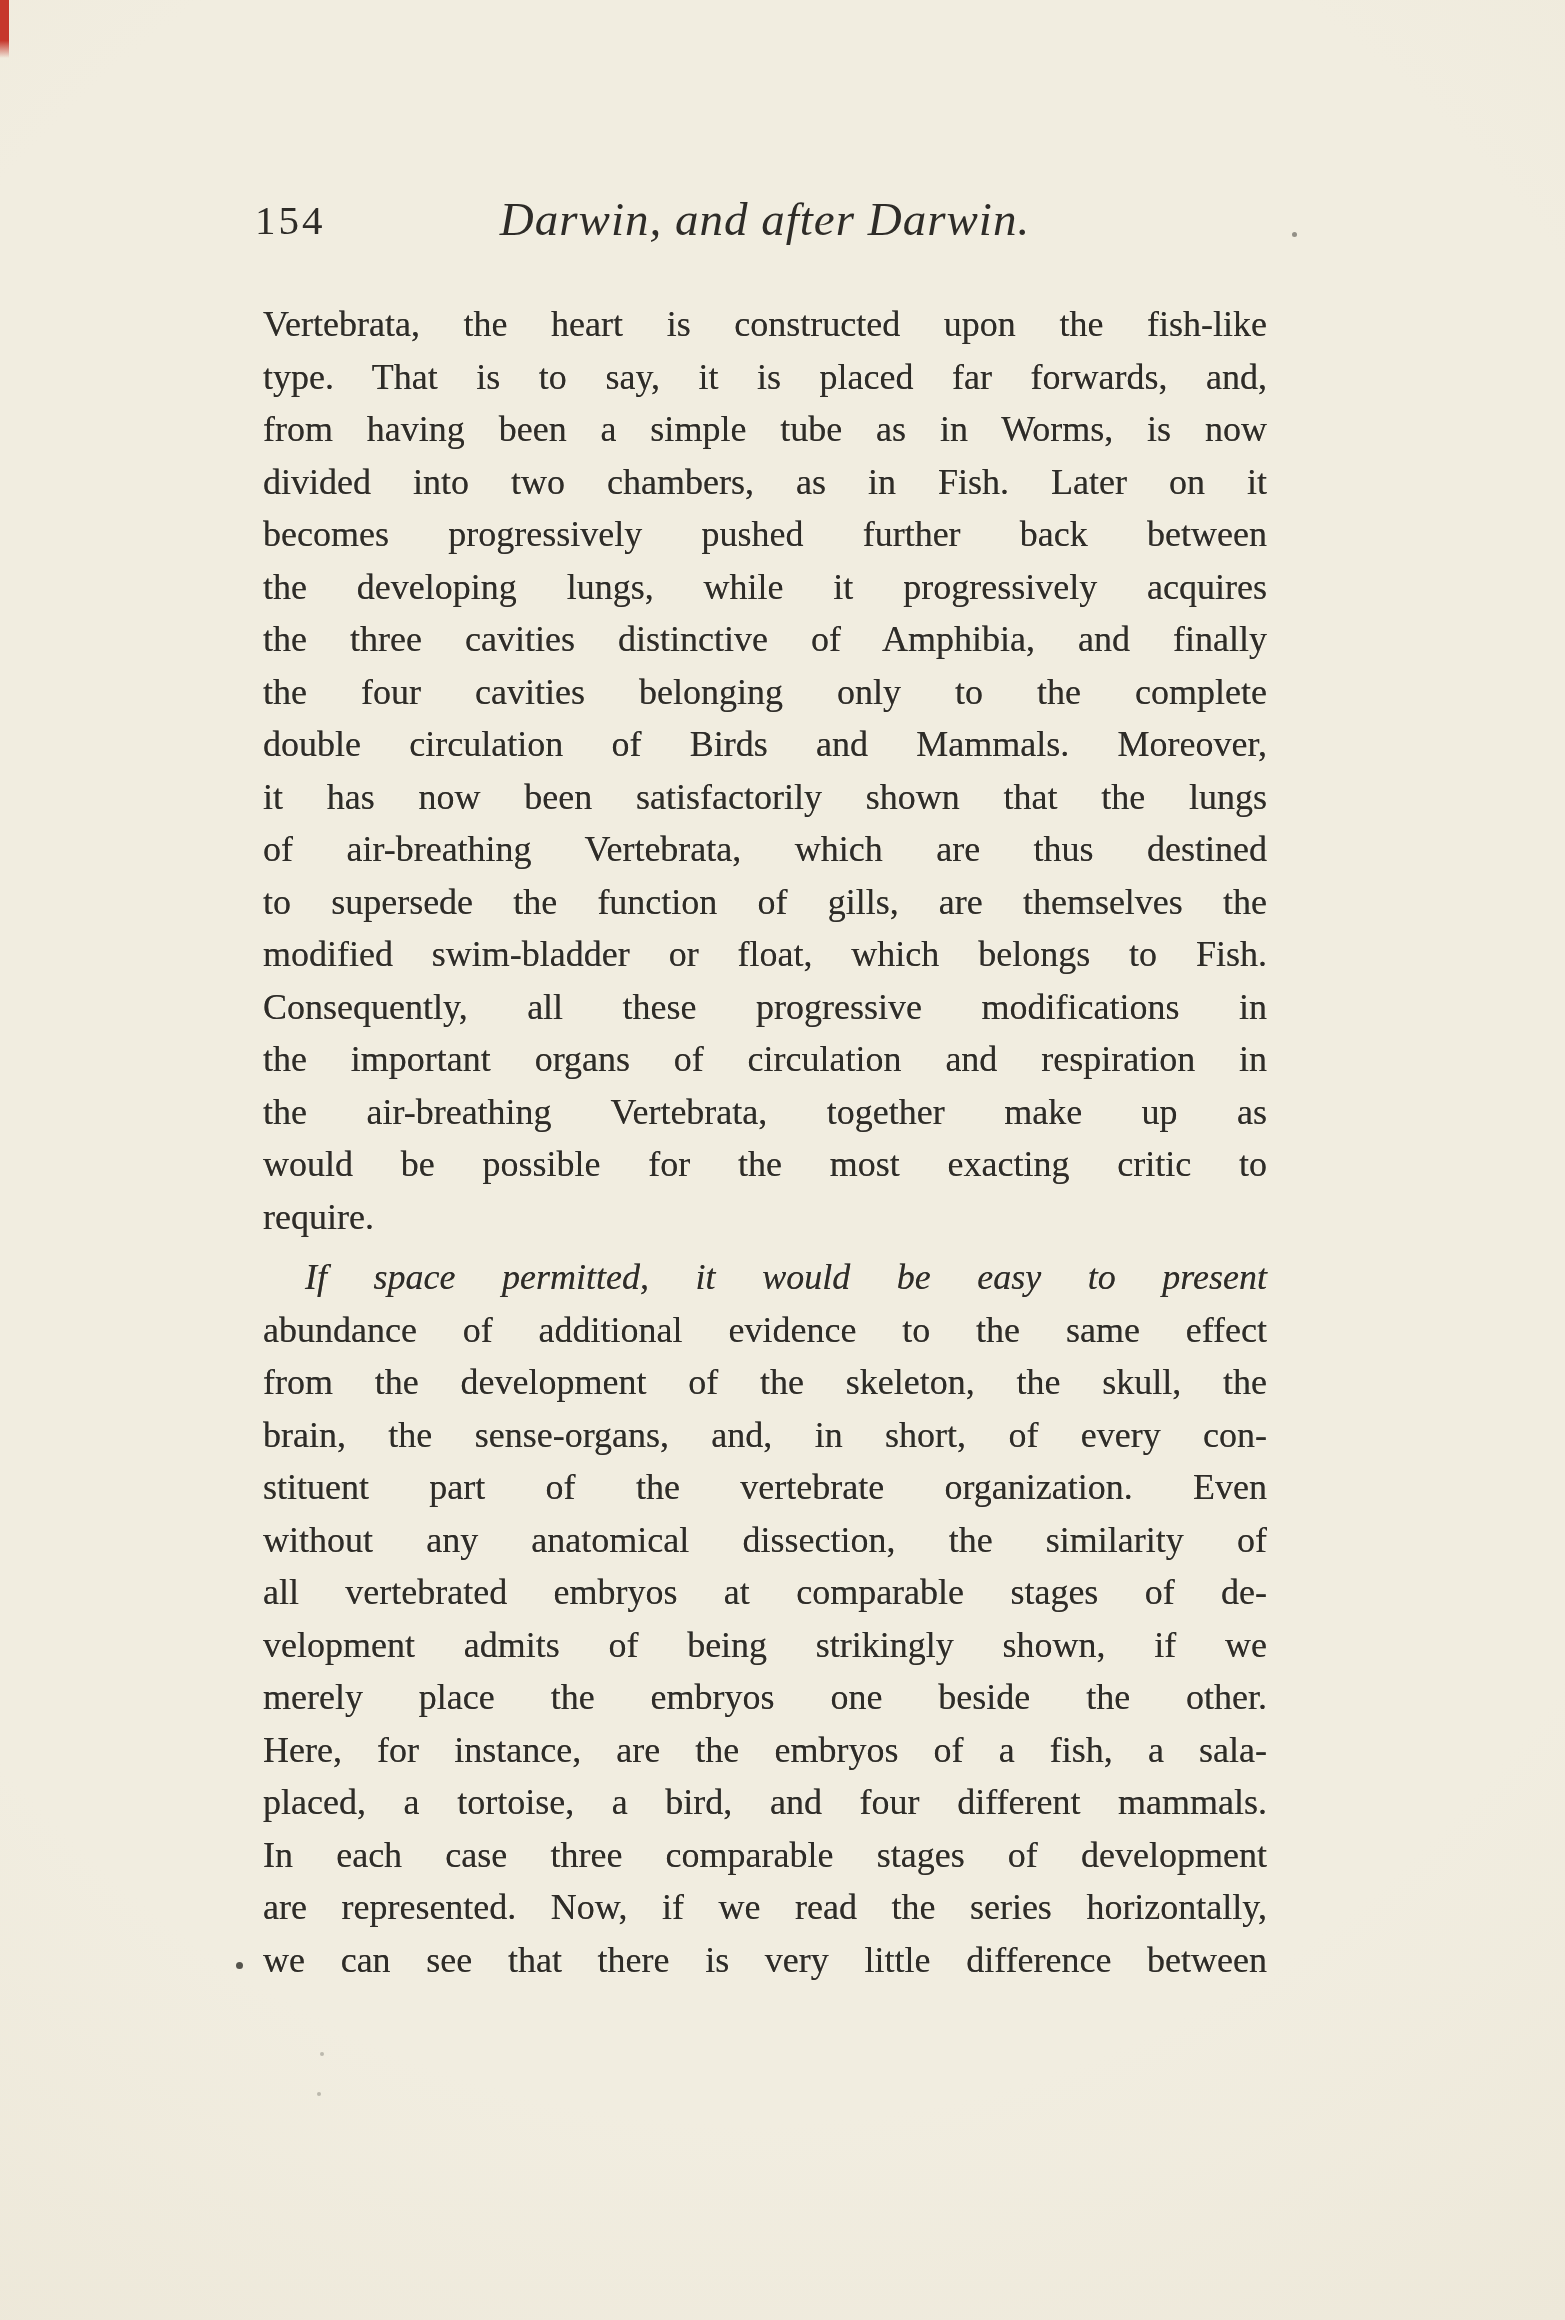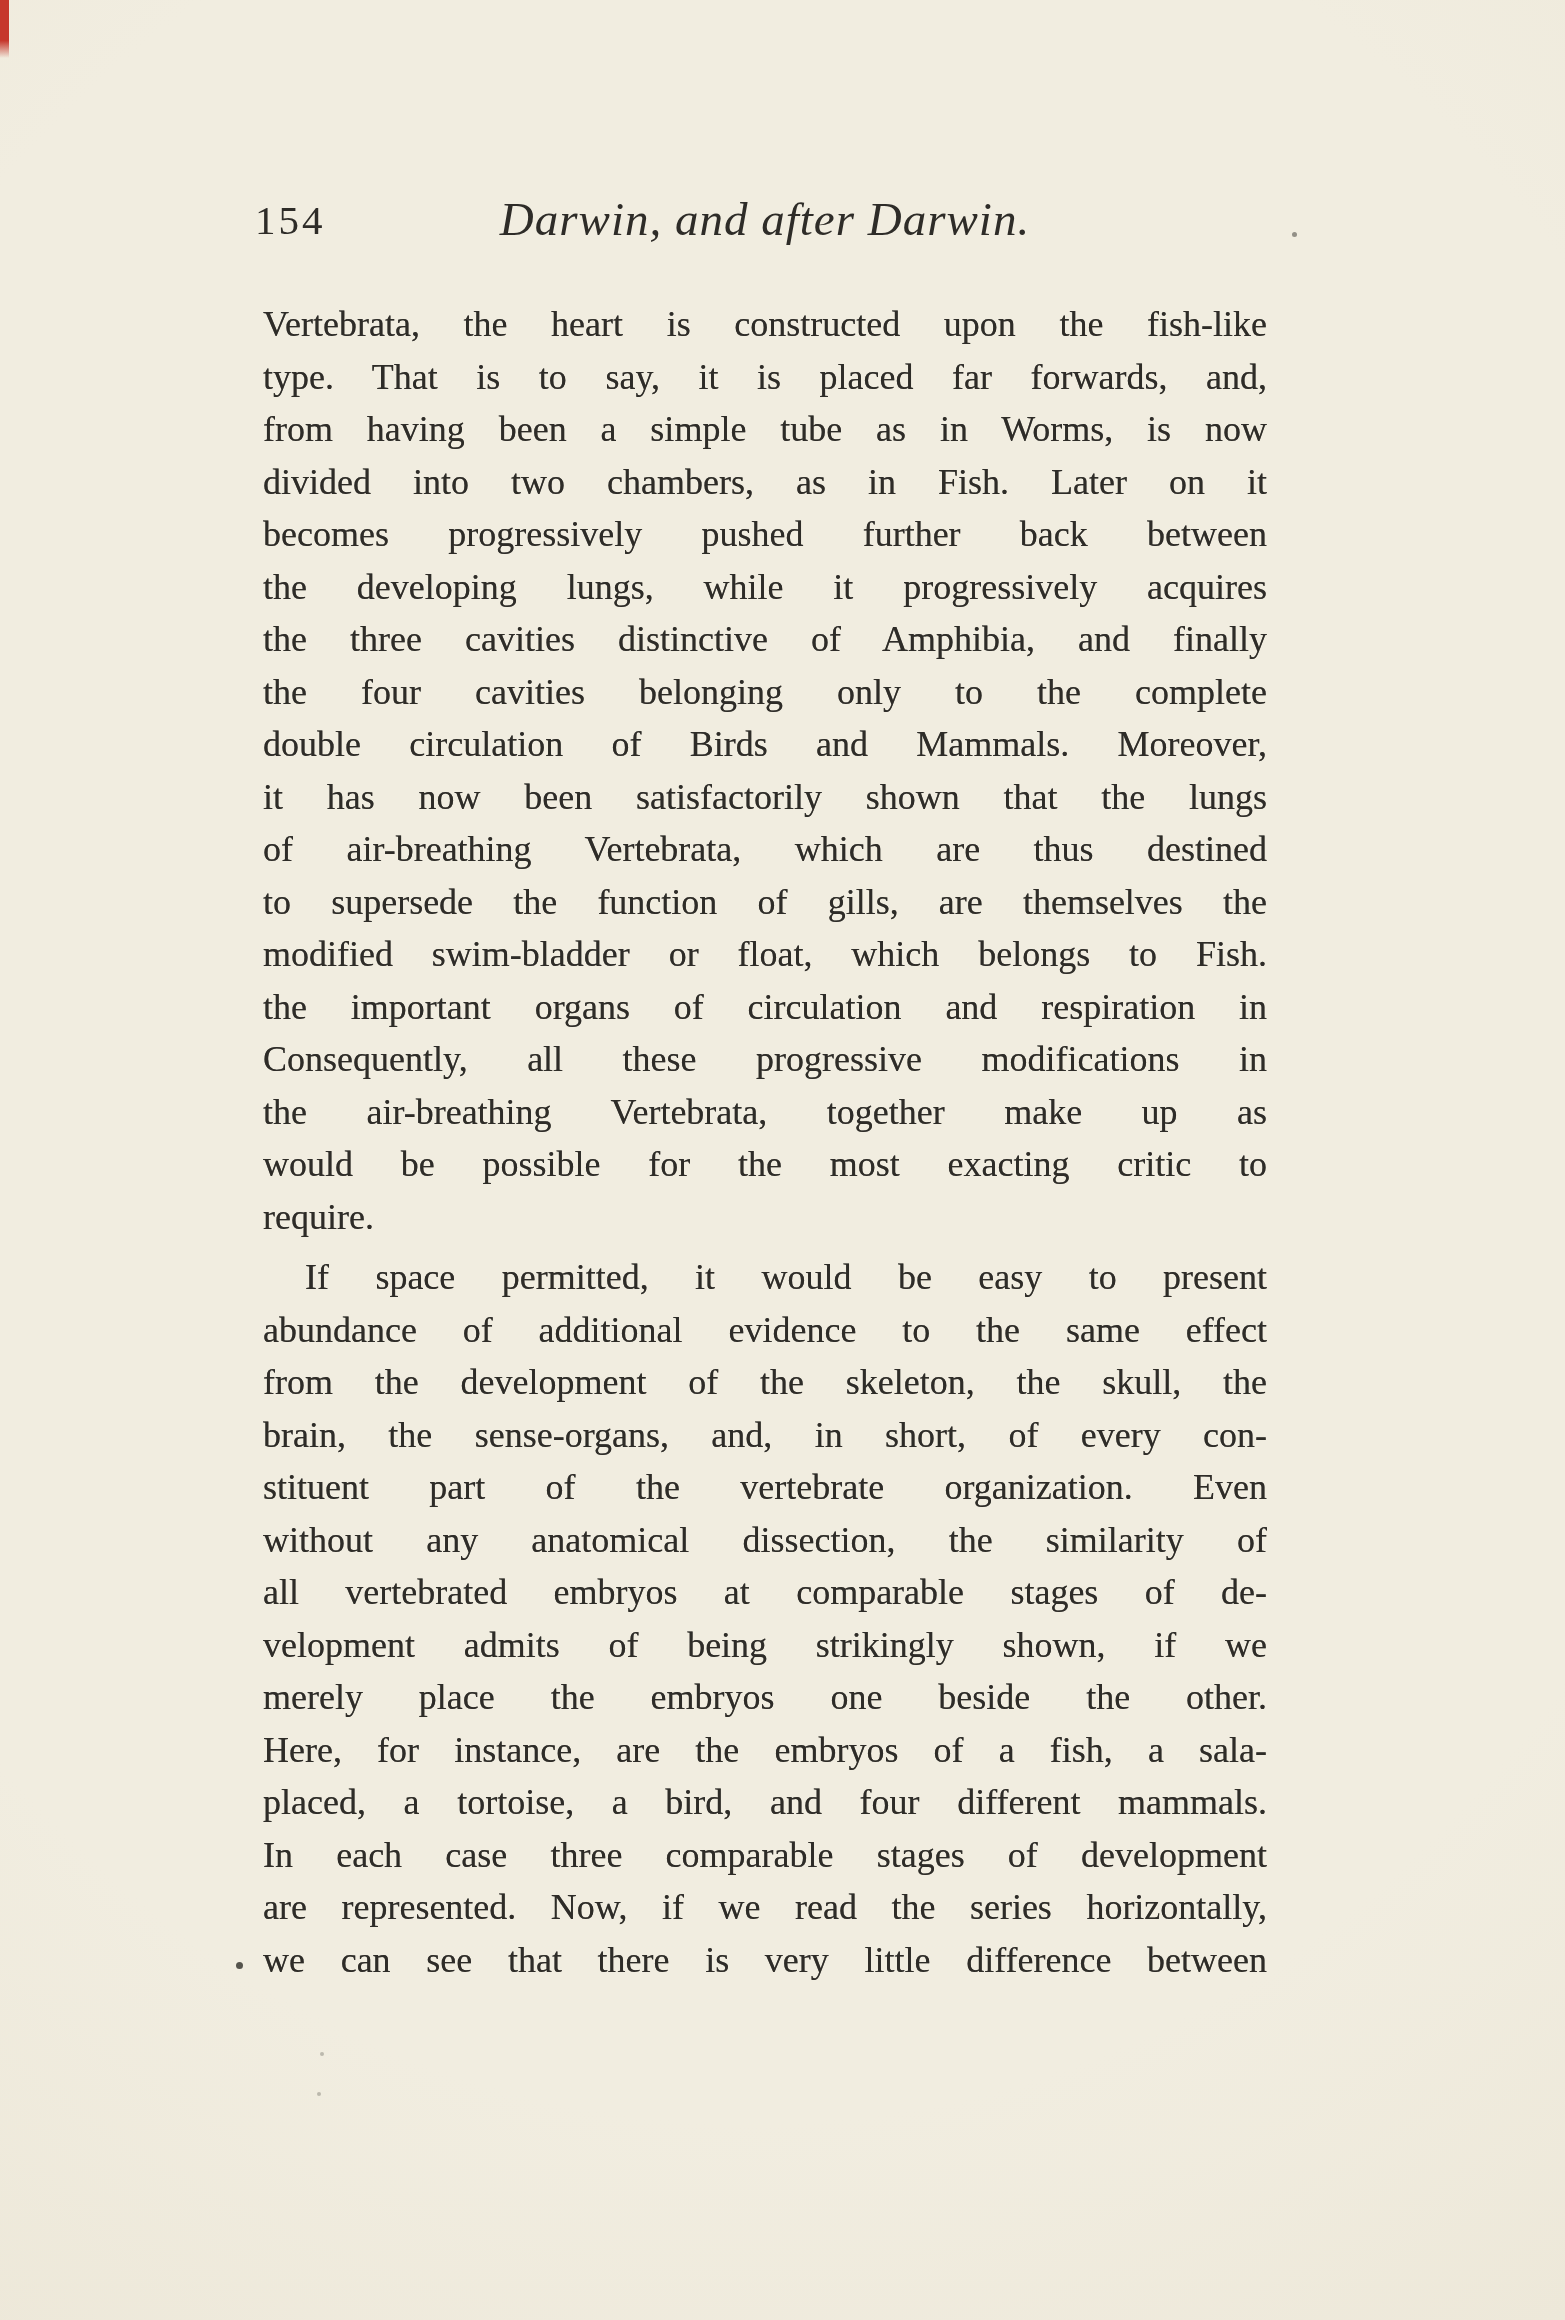--- a/index.html
+++ b/index.html
@@ -88,20 +88,21 @@
     white-space: normal;
     height: 52.5px;
     overflow: visible;
   }
   .line.no-justify {
     text-align: center;
     text-align-last: left;
   }
   .line.indent {
     text-indent: 42px;
+    font-style: italic;
   }
 
   
   .ink-dot {
     position: absolute;
     border-radius: 50%;
     background: rgba(58, 56, 50, 0.85);
   }
   .ink-dot.dot-a { left: 236px; top: 1962px; width: 7px; height: 7px; }
   .ink-dot.dot-b { left: 320px; top: 2052px; width: 4px; height: 4px; background: rgba(90, 88, 80, 0.35); }
@@ -128,22 +129,22 @@
         <div class="line">divided into two chambers, as in Fish. Later on it</div>
         <div class="line">becomes progressively pushed further back between</div>
         <div class="line">the developing lungs, while it progressively acquires</div>
         <div class="line">the three cavities distinctive of Amphibia, and finally</div>
         <div class="line">the four cavities belonging only to the complete</div>
         <div class="line">double circulation of Birds and Mammals. Moreover,</div>
         <div class="line">it has now been satisfactorily shown that the lungs</div>
         <div class="line">of air-breathing Vertebrata, which are thus destined</div>
         <div class="line">to supersede the function of gills, are themselves the</div>
         <div class="line">modified swim-bladder or float, which belongs to Fish.</div>
+        <div class="line">Consequently, all these progressive modifications in</div>
         <div class="line">the important organs of circulation and respiration in</div>
-        <div class="line">Consequently, all these progressive modifications in</div>
         <div class="line">the air-breathing Vertebrata, together make up as</div>
         <div class="line">would be possible for the most exacting critic to</div>
         <div class="line no-justify">require.</div>
       </div>
       <div class="paragraph">
         <div class="line indent">If space permitted, it would be easy to present</div>
         <div class="line">abundance of additional evidence to the same effect</div>
         <div class="line">from the development of the skeleton, the skull, the</div>
         <div class="line">brain, the sense-organs, and, in short, of every con-</div>
         <div class="line">stituent part of the vertebrate organization. Even</div>

